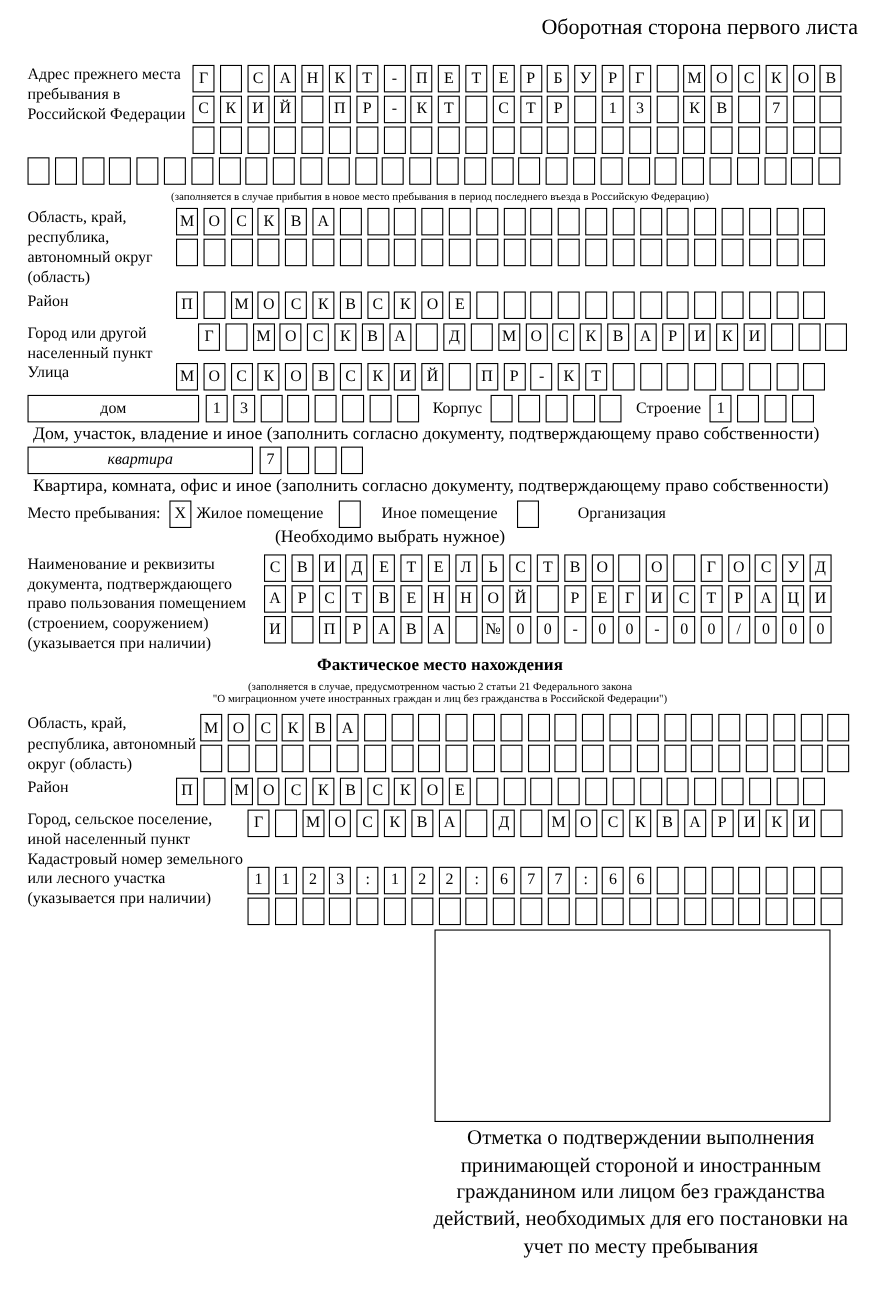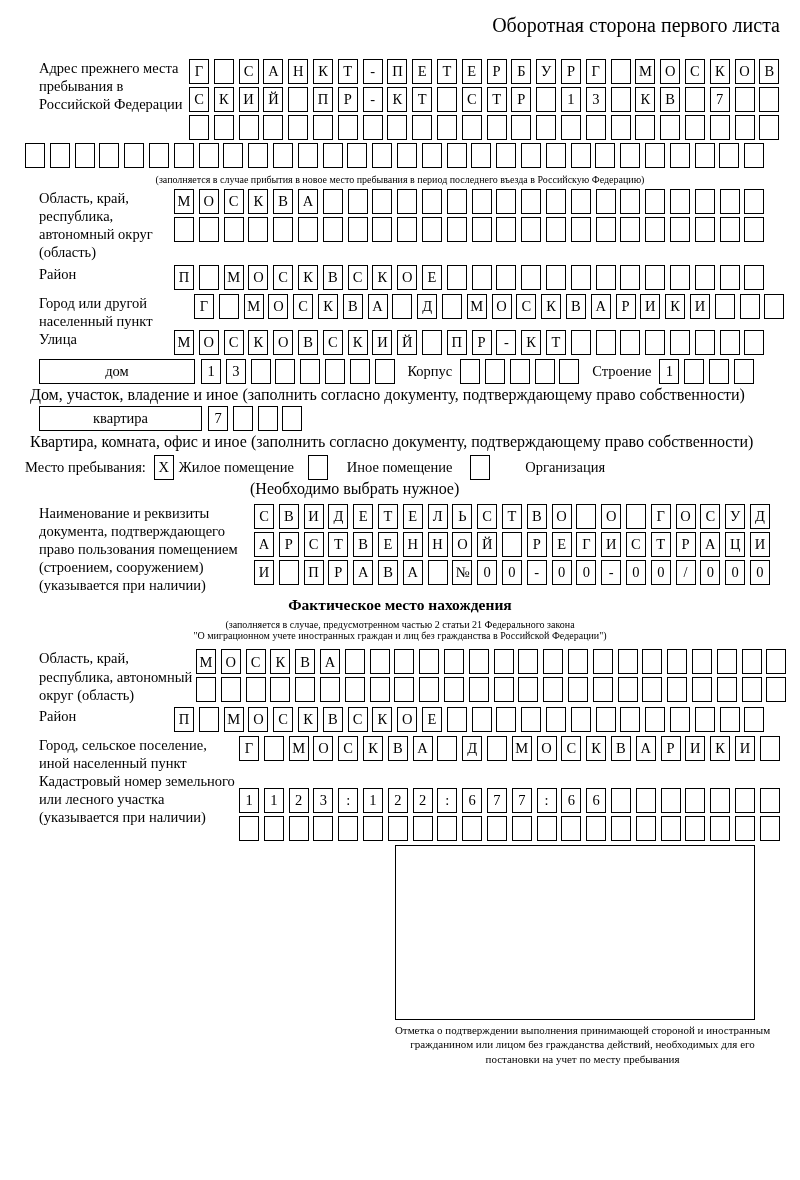--- a/index.html
+++ b/index.html
@@ -5,21 +5,21 @@
   html, body { margin:0; padding:0; background:#fff; }
   body {
     width:800px; height:1180px;
     font-family:"Liberation Serif","DejaVu Serif",serif;
     color:#000; position:relative; overflow:hidden;
   }
   .page { box-sizing:border-box; width:800px; height:1180px; padding:14px 0 0 25px; }
 
   .top-note { width:755px; text-align:right; font-size:20px; margin-bottom:22px; }
 
-  .frow { display:flex; align-items:flex-start;margin-left:14px; }
+  .frow { display:flex; align-items:flex-start; }
   .flabel { font-size:14.5px; line-height:1.25; flex:0 0 auto; }
   .w-prev { flex-basis:150px; }
   .w-reg  { flex-basis:135px; }
   .w-city1{ flex-basis:155px; }
   .w-doc  { flex-basis:215px; }
   .w-reg2 { flex-basis:157px; }
   .w-city2{ flex-basis:200px; }
 
   .cellrows { display:flex; flex-direction:column; }
   .cellrow { display:flex; flex-wrap:nowrap; }
@@ -35,36 +35,36 @@
 
   .note-center { width:750px; text-align:center; font-size:10px; }
   .sec-title { width:750px; text-align:center; font-size:15.5px; font-weight:bold; }
 
   .longbox {
     box-sizing:border-box; height:25px; border:1.6px solid #000;
     display:flex; align-items:center; justify-content:center;
     font-size:14.5px; flex:0 0 auto;
   }
   .house-box { width:156px; }
-  .apt-box { width:163px; }
+  .apt-box { width:205px;font-style:italic; }
   .inline-lbl { font-size:14.5px; margin:0 8px; line-height:25px; }
 
   .caption { font-size:16px; margin-left:5px; }
 
   .stayrow { display:flex; align-items:center; }
   .stayrow .flabel { line-height:25px; }
   .chk { margin-left:0; }
 
   .stamp-box {
     box-sizing:border-box; width:360px; height:175px;
     border:1.6px solid #000; margin-left:370px;
   }
   .stamp-caption {
     width:385px; margin-left:365px; margin-top:3px;
-    text-align:center; font-size:11px; line-height:1.3;
+    text-align:center; font-size:19px; line-height:1.3;
   }
 
   .mb2{margin-bottom:2px;} .mb3{margin-bottom:3px;} .mb4{margin-bottom:4px;}
   .mb5{margin-bottom:5px;} .mb6{margin-bottom:6px;} .mb8{margin-bottom:8px;}
   .mt2{margin-top:2px;} .mt4{margin-top:4px;} .mt6{margin-top:6px;}
 </style>
 </head>
 <body>
 
 <div class="page">

